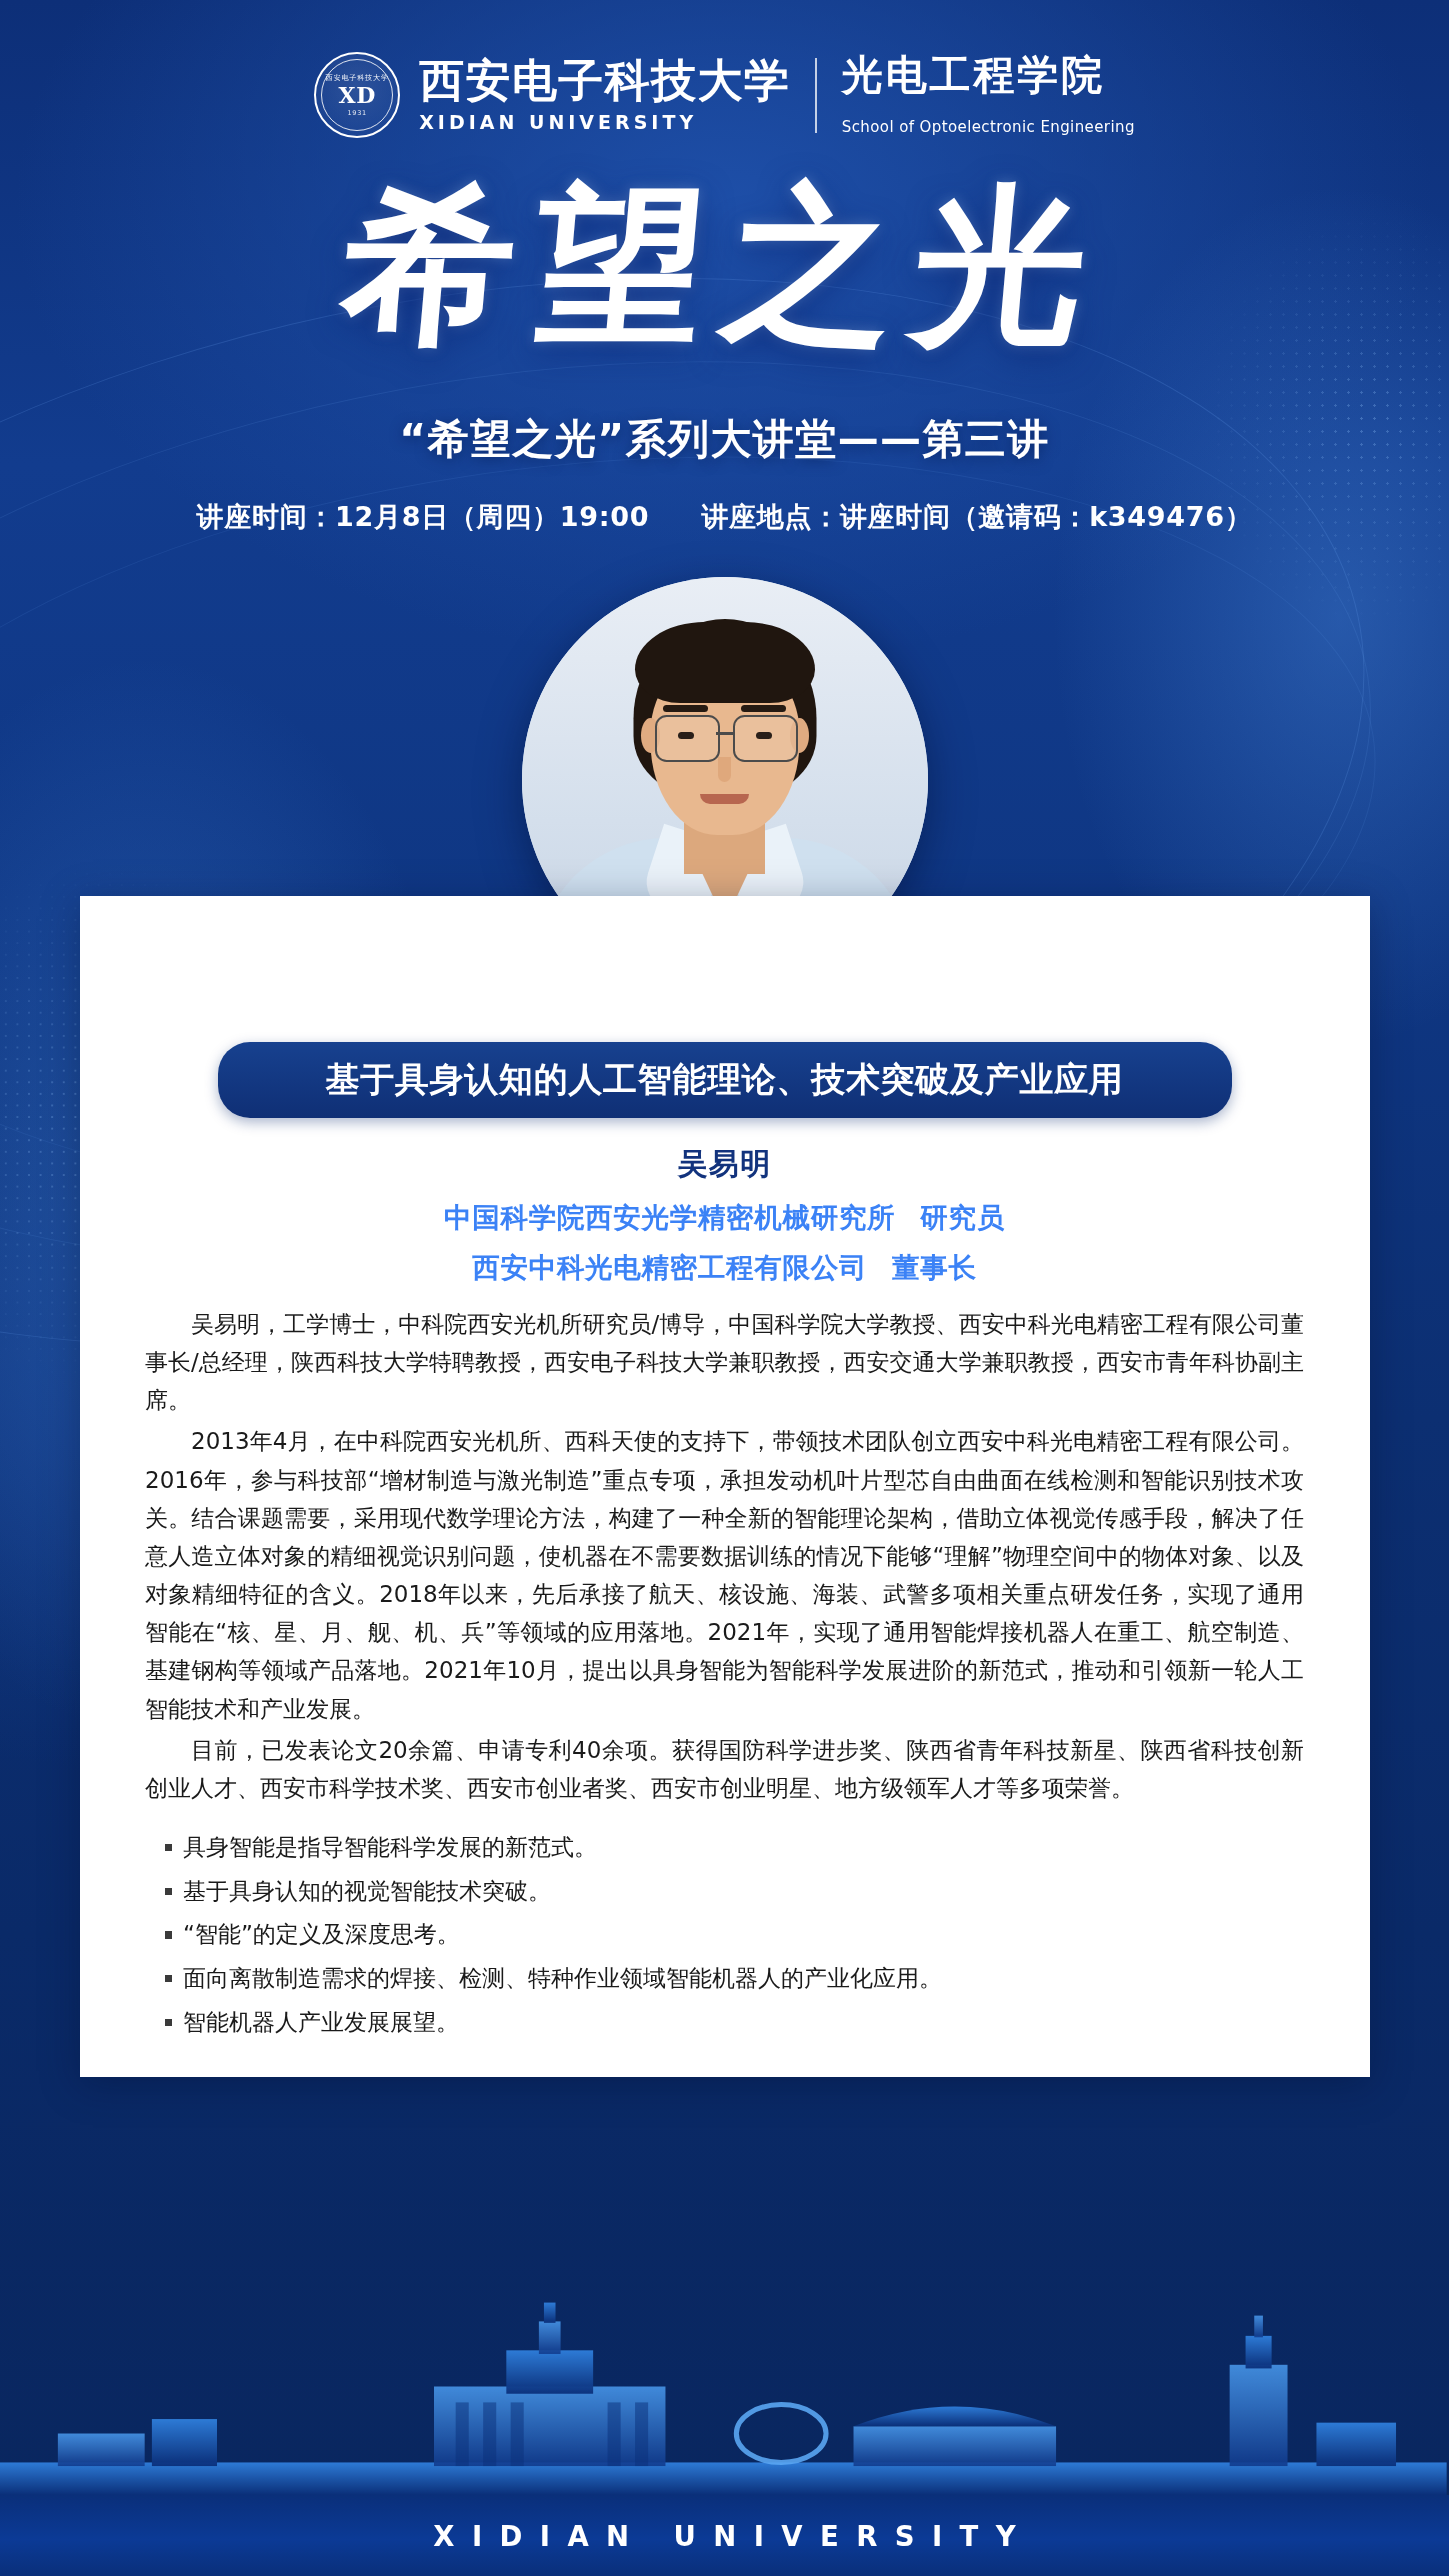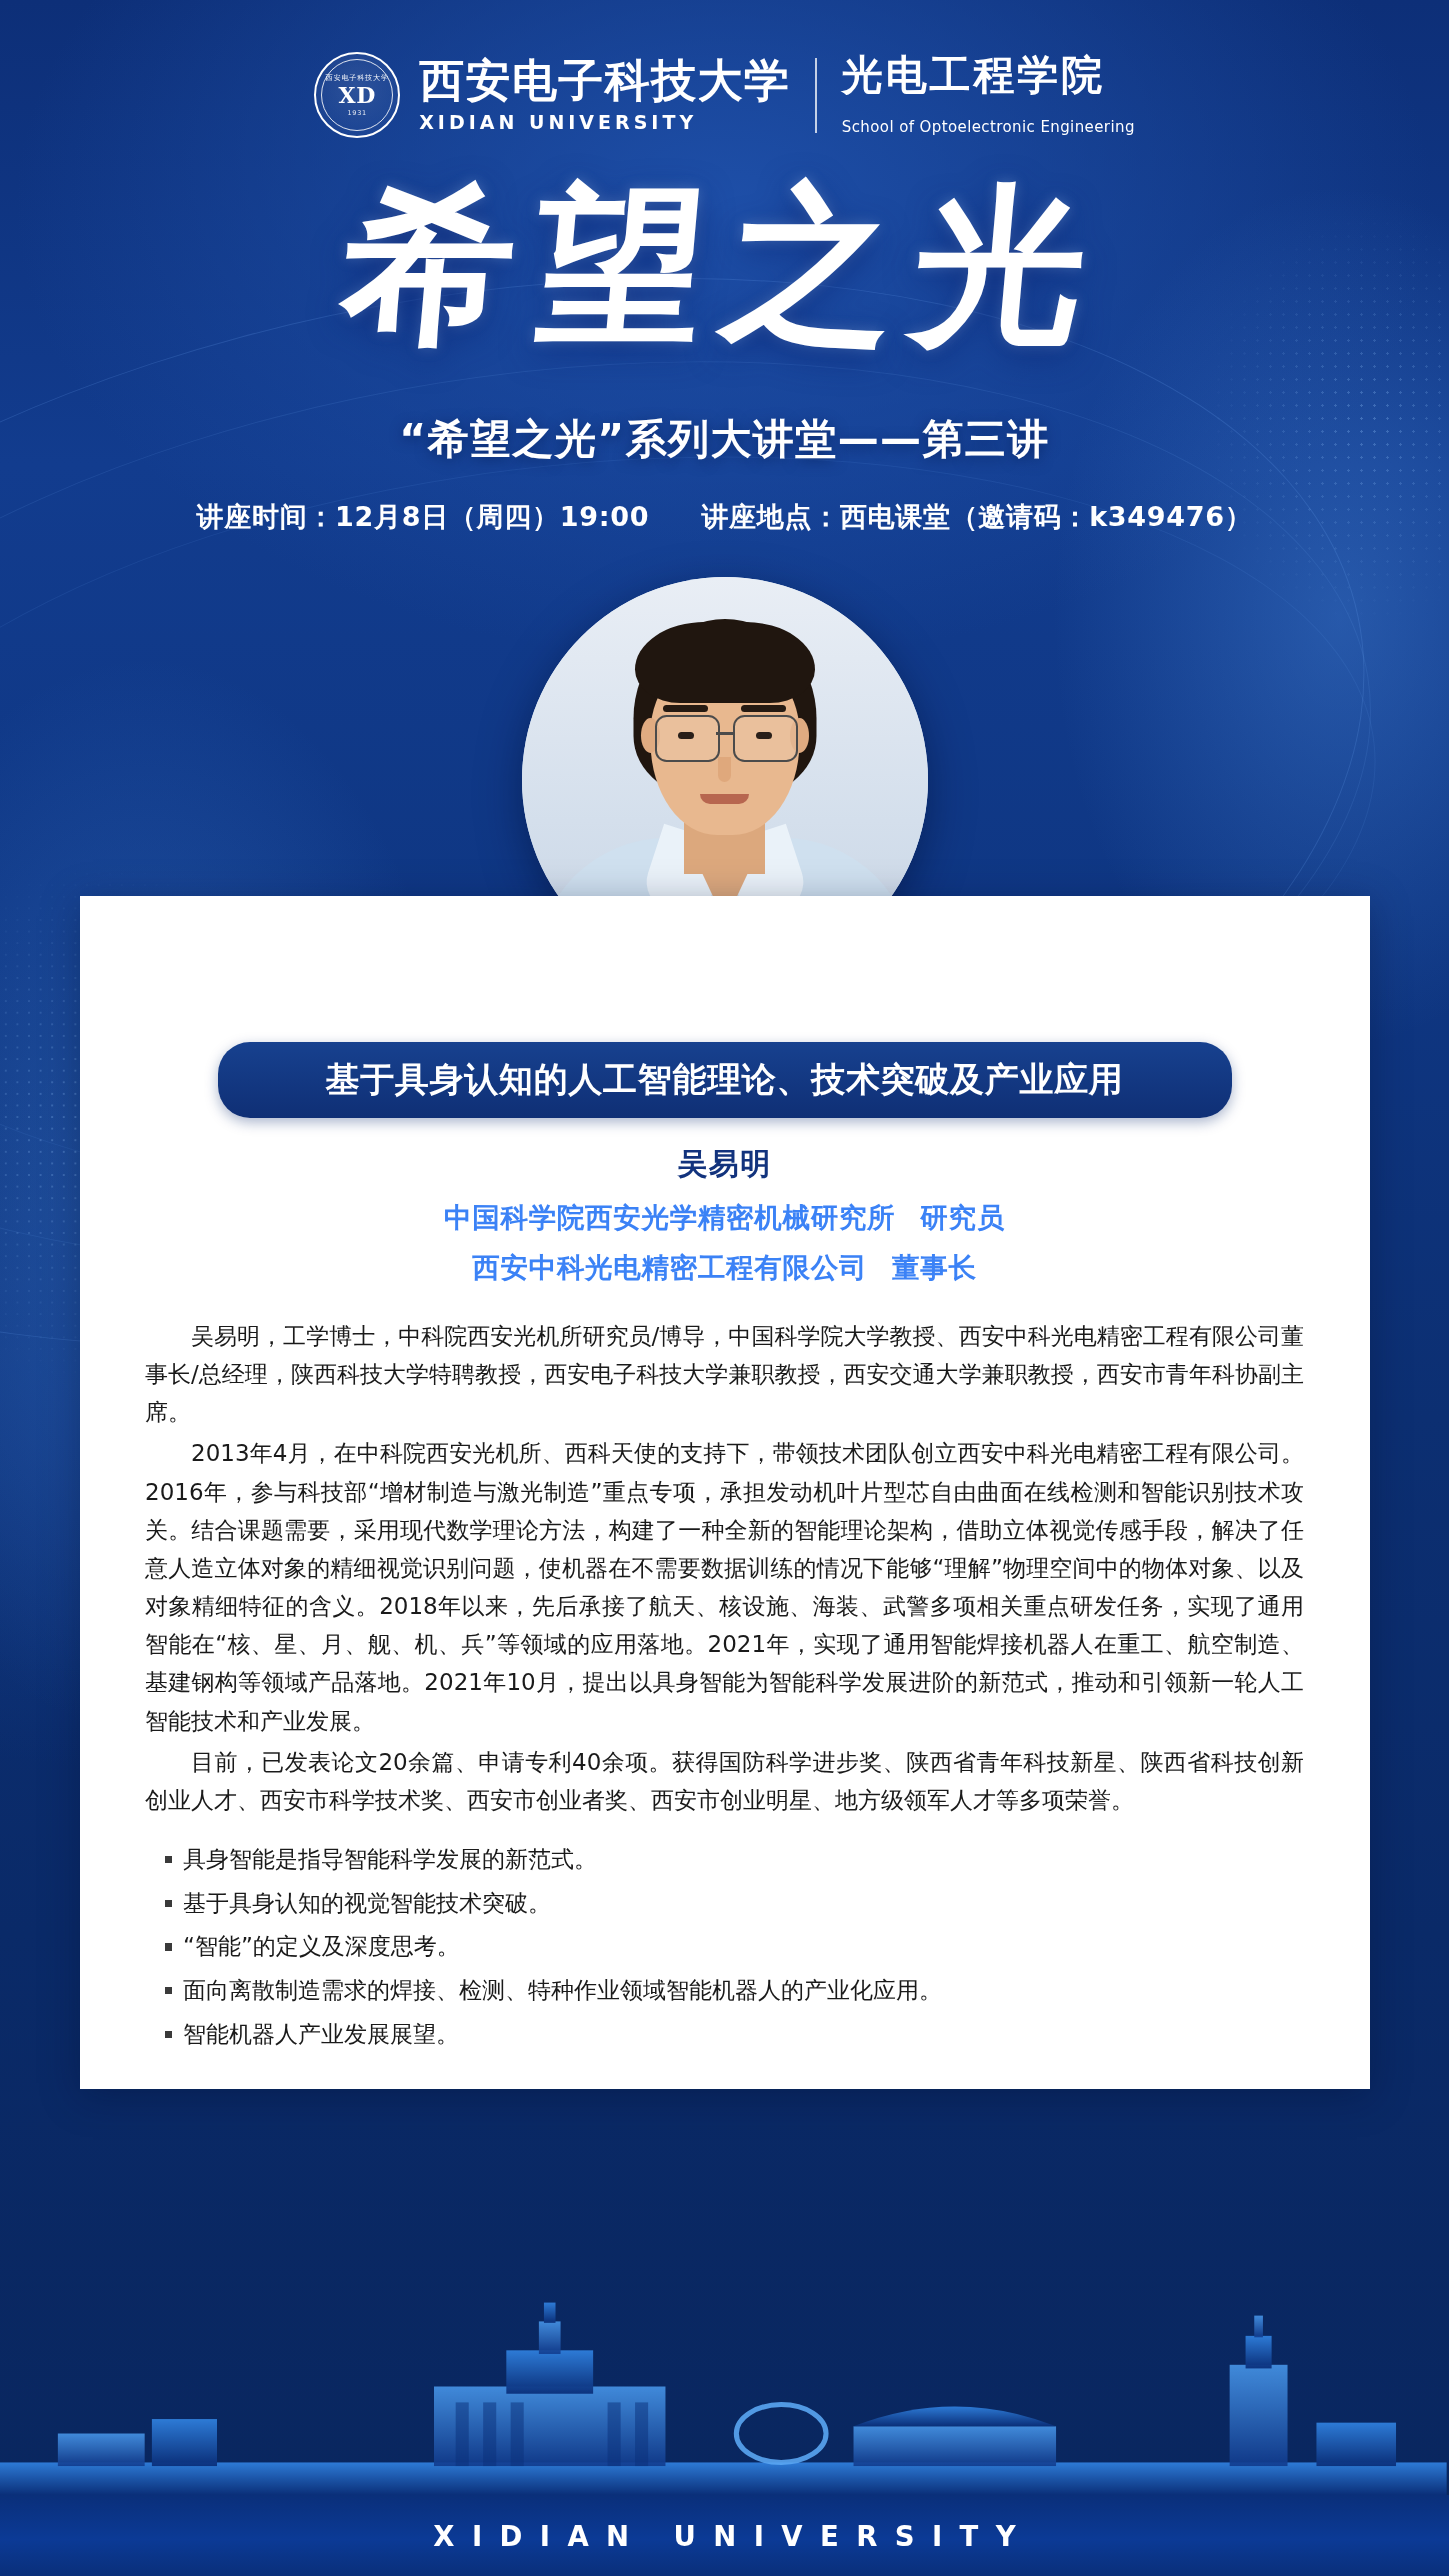--- a/index.html
+++ b/index.html
@@ -312,21 +312,21 @@
     color: #12337d;
     font-size: 27.5px;
     font-weight: bold;
     letter-spacing: 2.2px;
     padding: 0 20px;
     white-space: nowrap;
   }
 
   .body-text {
     width: 1159px;
-    margin: 31px auto 0;
+    margin: 19px auto 0;
     color: #1a1a1a;
     font-size: 23px;
     line-height: 1.66;
     text-align: justify;
   }
   .body-text p {
     margin: 0 0 2.9px 0;
     text-indent: 2em;
   }
 
@@ -409,21 +409,21 @@
     </div>
   </div>
 
   <div class="calligraphy">希望之光</div>
 
   <div class="series-title">“希望之光”系列大讲堂——第三讲</div>
 
   <div class="meta-row">
     <span>讲座时间：</span><span>12月8日（周四）19:00</span>
     <span class="gap"></span>
-    <span>讲座地点：</span><span>西电课堂（邀请码：k349476）</span>
+    <span>讲座地点：</span><span>讲座时间（邀请码：k349476）</span>
   </div>
 
   <div class="portrait-wrap">
     <div class="portrait">
       <div class="p-bg"></div>
       <div class="p-shirt"></div>
       <div class="p-collar-l"></div>
       <div class="p-collar-r"></div>
       <div class="p-tieV"></div>
       <div class="p-neck"></div>

